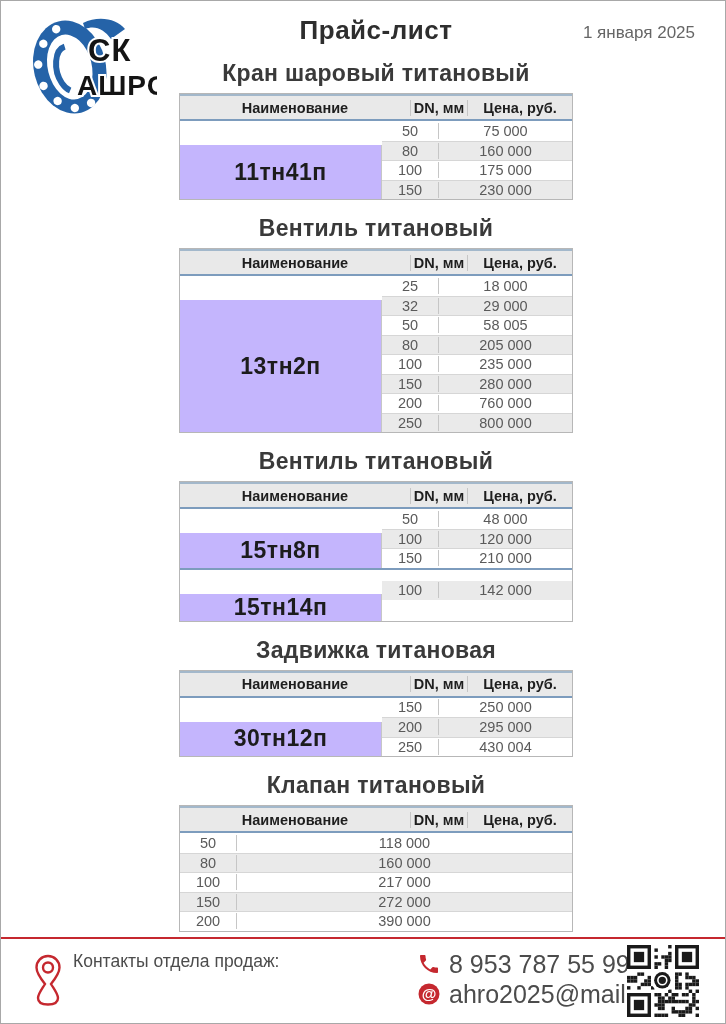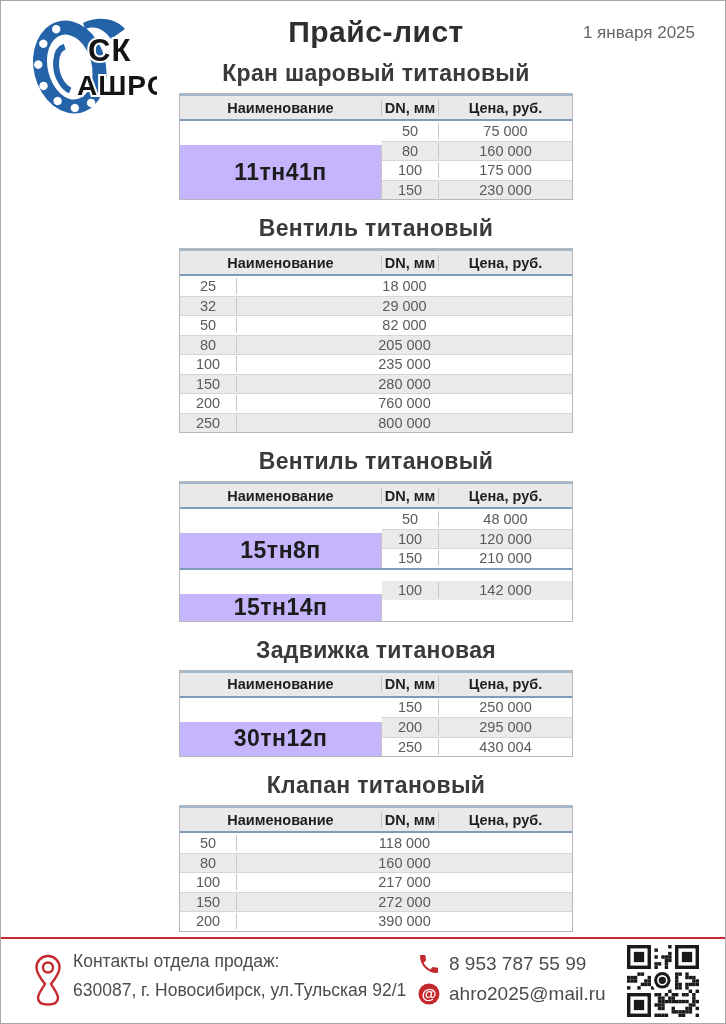--- a/index.html
+++ b/index.html
@@ -15,33 +15,33 @@
     --cell-line:#c6c6c6;
   }
   *{margin:0;padding:0;box-sizing:border-box;}
   html,body{background:#fff;}
   body{width:726px;height:1024px;font-family:"Liberation Sans",sans-serif;position:relative;overflow:hidden;}
   .page{position:absolute;inset:0;border:1px solid #a8a8a8;background:#fff;}
 
   
   .logo{position:absolute;left:24px;top:12px;width:132px;height:106px;}
   .page-title{position:absolute;left:178px;width:394px;top:14px;text-align:center;
-    font-size:30px;font-weight:bold;color:#2e2e2e;letter-spacing:.5px;}
+    font-size:26px;font-weight:bold;color:#2e2e2e;letter-spacing:.5px;}
   .date-label{position:absolute;right:30px;top:22px;font-size:17px;color:#666;}
 
   
   .content{position:absolute;top:44px;left:178px;width:394px;}
   .section-title{margin-top:15px;margin-bottom:6px;text-align:center;
     font-size:23px;font-weight:bold;color:#3a3a3a;letter-spacing:.3px;}
   .ptable{border:1px solid var(--border-gray);background:#fff;font-size:14.5px;color:var(--gray-text);}
   .thead{display:flex;height:27px;align-items:center;background:var(--hdr-bg);
     border-top:2px solid var(--line-blue-light);border-bottom:2px solid var(--line-blue-dark);
     font-weight:bold;color:#1e1e1e;}
   .th{text-align:center;}
-  .th.c0{width:202px;border-right:1px solid var(--cell-line);}
+  .th.c0{width:231px;border-right:1px solid var(--cell-line);}
   .th.c1{width:57px;border-right:1px solid var(--cell-line);}
   .th.c2{flex:1;}
   .pgroup{display:flex;}
   .pgroup + .pgroup{border-top:2px solid var(--line-blue-dark);}
   .pname{width:202px;border-right:1px solid var(--cell-line);display:flex;align-items:center;
     justify-content:center;font-size:23px;font-weight:bold;color:#1c1c1c;letter-spacing:.5px;background:#c4b5fd;margin-top:24px;}
   .prows{flex:1;display:flex;flex-direction:column;}
   .pgroup.single .prows{padding:11px 0;}
   .prow{display:flex;height:19.5px;align-items:center;}
   .prow.alt{background:var(--alt-bg);}
@@ -52,21 +52,21 @@
   
   .footer{position:absolute;left:0;right:0;bottom:0;height:86px;background:#fff;
     border-top:2px solid var(--accent-red);padding-left:37px;}
   .pin-wrap{position:absolute;left:32px;top:14px;width:30px;height:54px;}
   .f-left{position:absolute;left:72px;top:12px;color:#4c4c4c;}
   .contacts-label{font-size:17.5px;}
   .address{font-size:17.5px;margin-top:8px;}
   .f-mid{position:absolute;left:416px;top:10px;color:#4c4c4c;}
   .f-row{display:flex;align-items:center;height:30px;}
   .f-row .ic{width:24px;height:24px;margin-right:8px;flex:0 0 auto;}
-  .f-row span{font-size:19px;}
+  .f-row span{font-size:25px;}
   .qr{position:absolute;right:26px;top:6px;width:72px;height:72px;}
 </style>
 </head>
 <body>
 
 <div class="page">
 
   <div class="logo">
     <svg width="132" height="106" viewBox="0 0 132 106">
       <g transform="rotate(-14 45 55)">
@@ -124,32 +124,33 @@
       </div>
       <div class="section">
         <div class="section-title">Вентиль титановый</div>
         <div class="ptable">
           <div class="thead">
             <div class="th c0">Наименование</div>
             <div class="th c1">DN, мм</div>
             <div class="th c2">Цена, руб.</div>
           </div>
           <div class="pgroup">
+            <div class="pname">13тн2п</div>
             <div class="prows">
               <div class="prow">
                 <div class="dn">25</div>
                 <div class="price">18 000</div>
               </div>
               <div class="prow alt">
                 <div class="dn">32</div>
                 <div class="price">29 000</div>
               </div>
               <div class="prow">
                 <div class="dn">50</div>
-                <div class="price">82 000</div>
+                <div class="price">58 005</div>
               </div>
               <div class="prow alt">
                 <div class="dn">80</div>
                 <div class="price">205 000</div>
               </div>
               <div class="prow">
                 <div class="dn">100</div>
                 <div class="price">235 000</div>
               </div>
               <div class="prow alt">
@@ -269,21 +270,20 @@
 
   <div class="footer">
     <div class="pin-wrap">
       <svg width="30" height="54" viewBox="0 0 30 54">
         <path d="M15 3 C8.5 3 3.5 8 3.5 14.5 C3.5 20 8 26 12 31 C9 36 5 41 5 45 C5 49.5 9.5 51.5 15 51.5 C20.5 51.5 25 49.5 25 45 C25 41 21 36 18 31 C22 26 26.5 20 26.5 14.5 C26.5 8 21.5 3 15 3 Z" fill="none" stroke="#c5282f" stroke-width="2.4"></path>
         <circle cx="15" cy="14.5" r="5" fill="none" stroke="#c5282f" stroke-width="2.4"></circle>
       </svg>
     </div>
     <div class="f-left">
       <div class="contacts-label">Контакты отдела продаж:</div>
-      <div class="address">630087, г. Новосибирск, ул.Тульская 92/1</div>
     </div>
     <div class="f-mid">
       <div class="f-row">
         <svg class="ic" viewBox="0 0 24 24">
           <path fill="#c5282f" d="M6.62 10.79c1.44 2.83 3.76 5.14 6.59 6.59l2.2-2.2c.27-.27.67-.36 1.02-.24 1.12.37 2.33.57 3.57.57.55 0 1 .45 1 1V20c0 .55-.45 1-1 1-9.39 0-17-7.61-17-17 0-.55.45-1 1-1h3.5c.55 0 1 .45 1 1 0 1.25.2 2.45.57 3.57.11.35.03.74-.25 1.02l-2.2 2.2z"></path>
         </svg>
         <span>8 953 787 55 99</span>
       </div>
       <div class="f-row">
         <svg class="ic" viewBox="0 0 24 24">

